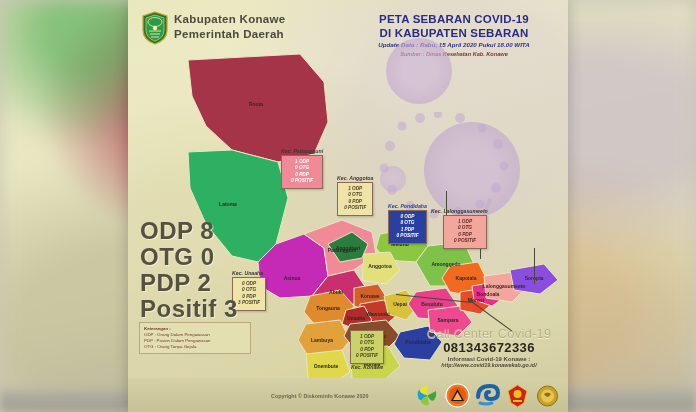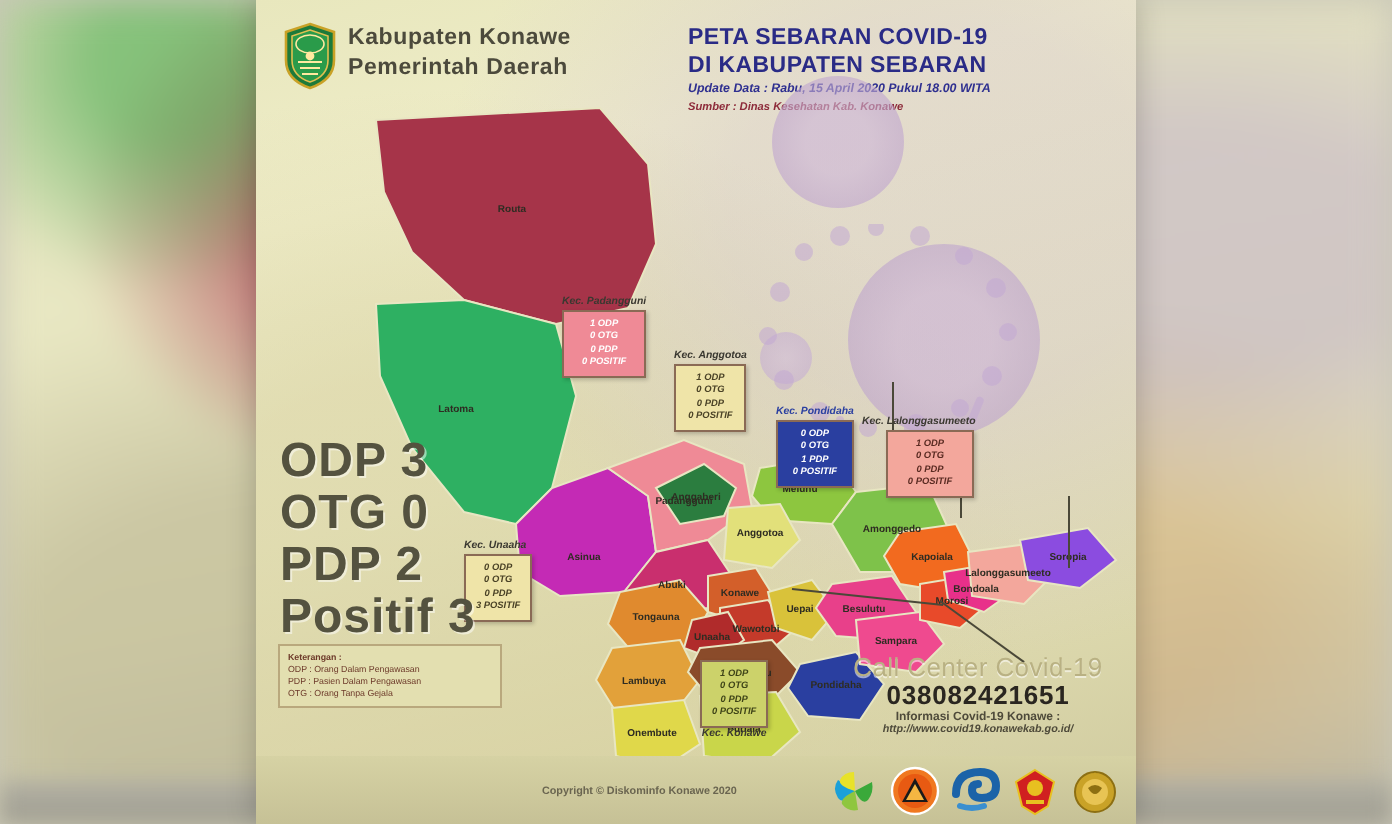--- a/index.html
+++ b/index.html
@@ -39,21 +39,21 @@
 
   
   .hdr-logo {
     position:absolute; left:12px; top:11px; width:30px; height:34px;
   }
   .hdr-gov { position:absolute; left:46px; top:12px; }
   .hdr-gov div {
     font-size:11.5px; font-weight:bold; color:#4c4a3c;
     letter-spacing:.3px; line-height:14.5px;
   }
-  .hdr-title { position:absolute; left:216px; top:12px; text-align:left; width:196px; }
+  .hdr-title { position:absolute; left:228px; top:12px; text-align:center; width:196px; }
   .hdr-title .t1, .hdr-title .t2 {
     font-size:11.5px; font-weight:bold; color:#2a2b86; line-height:14px;
     letter-spacing:.2px;
   }
   .hdr-title .t3 {
     font-size:6.2px; font-style:italic; font-weight:bold; color:#2f3090;
     line-height:8.5px; margin-top:1px;
   }
   .hdr-title .t4 {
     font-size:5.6px; font-style:italic; font-weight:bold; color:#8d2b3a;
@@ -339,36 +339,36 @@
       <div class="box b-olive">
         <span>1 ODP</span>
         <span>0 OTG</span>
         <span>0 PDP</span>
         <span>0 POSITIF</span>
       </div>
       <div class="lbl" style="text-align:center">Kec. Konawe</div>
     </div>
 
     <div class="stats">
-      <div>ODP 3</div>
+      <div>ODP 8</div>
       <div>OTG 0</div>
       <div>PDP 2</div>
       <div>Positif 3</div>
     </div>
 
     <div class="keterangan">
       <div class="kt hd">Keterangan :</div>
       <div class="kt">ODP : Orang Dalam Pengawasan</div>
       <div class="kt">PDP : Pasien Dalam Pengawasan</div>
       <div class="kt">OTG : Orang Tanpa Gejala</div>
     </div>
 
     <div class="callcenter">
       <div class="cc1">Call Center Covid-19</div>
-      <div class="cc2">038082421651</div>
+      <div class="cc2">081343672336</div>
       <div class="cc3">Informasi Covid-19 Konawe :</div>
       <div class="cc4">http://www.covid19.konawekab.go.id/</div>
     </div>
 
     <div class="footbar"></div>
     <div class="copyright">Copyright © Diskominfo Konawe 2020</div>
     <div class="logos">
       <span>
         <svg viewBox="0 0 25 25">
           <path d="M12.5 12.5 L4 7 Q1 11 4 16 Q7 20 12.5 12.5" fill="#1ba0d8"></path>

